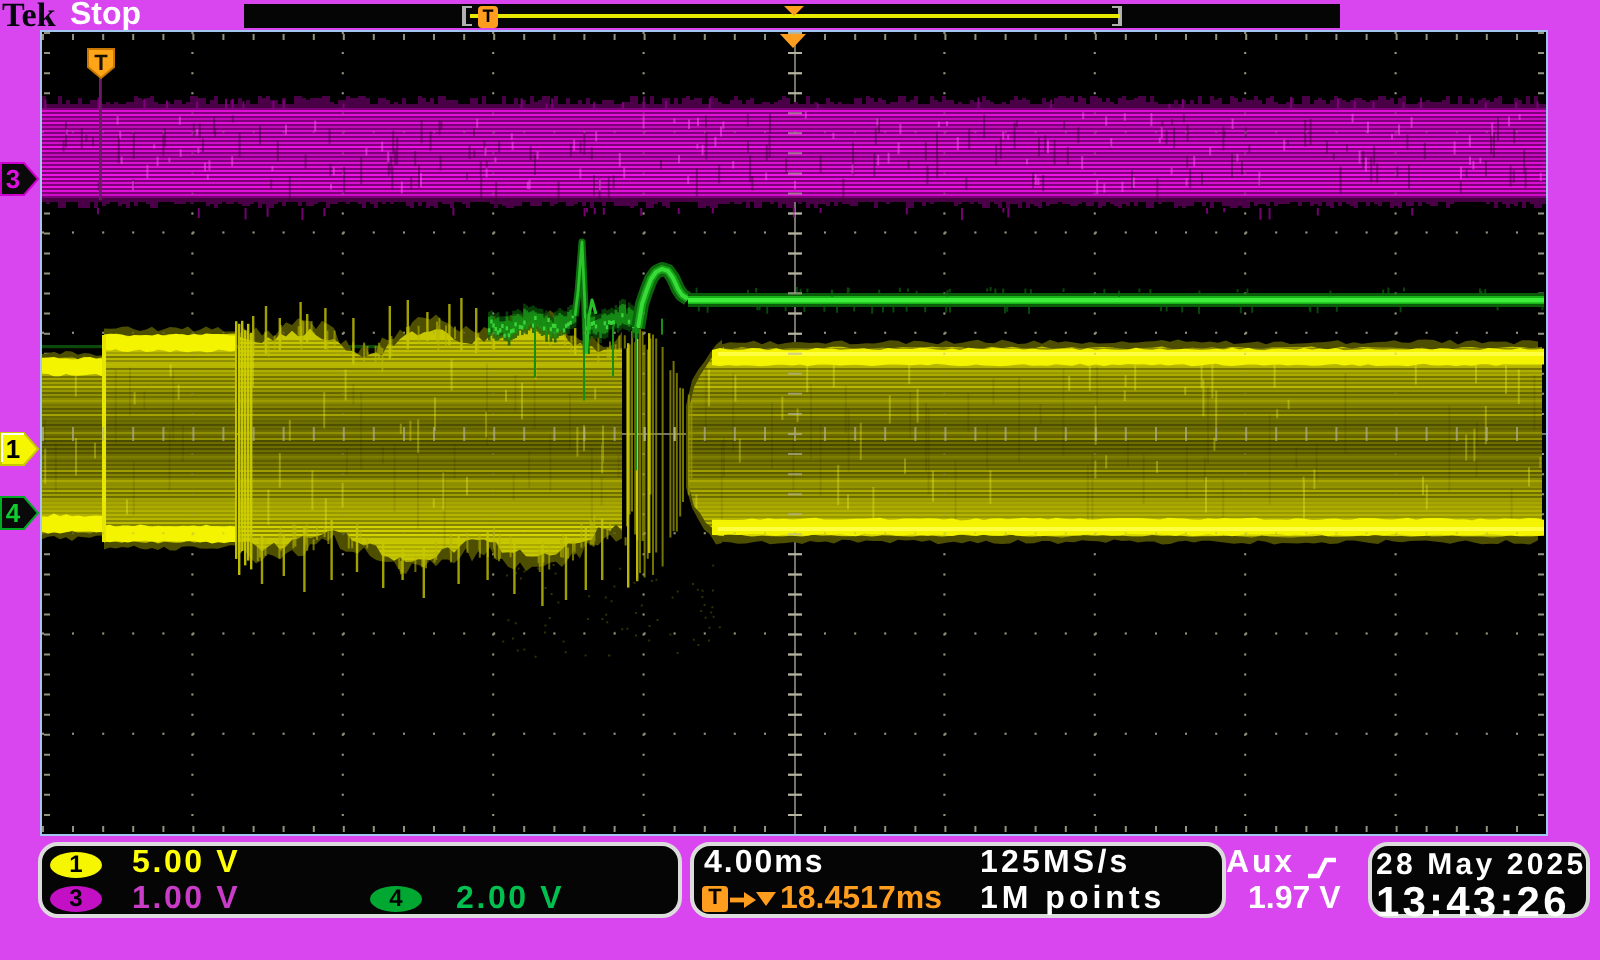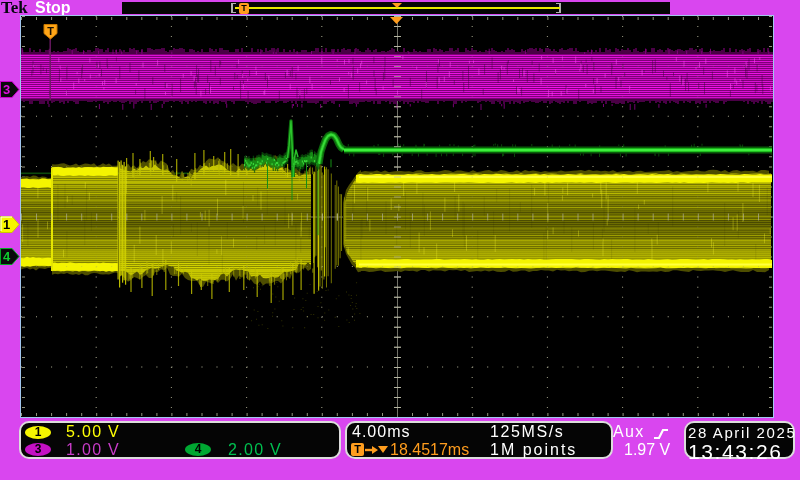--- a/index.html
+++ b/index.html
@@ -1,20 +1,20 @@
 <!DOCTYPE html>
 <html><head><meta charset="utf-8"><style>
 *{margin:0;padding:0;box-sizing:border-box}
 body{width:800px;height:480px;overflow:hidden;background:#3e4b9d;font-family:"Liberation Sans",sans-serif}
 #page{position:relative;width:800px;height:480px;background:#d946ef}
 .abs{position:absolute}
 .bold{font-weight:bold}
 #grat{position:absolute;left:20px;top:15px;width:754px;height:403px;background:#000;border:1px solid #a2c6ee}
 .box{position:absolute;top:421px;height:38px;background:#050505;border:2px solid #dcdcdc;border-radius:10px}
-.t{position:absolute;font-weight:normal;font-size:16px;letter-spacing:1.3px;white-space:pre}
+.t{position:absolute;font-weight:bold;font-size:16px;letter-spacing:1.3px;white-space:pre}
 .ell{position:absolute;width:26px;height:13px;border-radius:50%;color:#000;font-weight:bold;font-size:12px;text-align:center;line-height:13px}
 .mk{position:absolute;left:0;width:20px;height:17px}
 </style></head><body>
 <div id="page">
     <div class="abs bold" style="left:1px;top:-2px;font-family:'Liberation Serif',serif;font-size:17px;color:#06060f">Tek</div>
     <div class="abs bold" style="left:35px;top:-1px;font-size:16px;color:#fff">Stop</div>
     <div class="abs" style="left:122px;top:2px;width:548px;height:12px;background:#050505">
       <div class="abs" style="left:109px;top:1px;width:5px;height:10px;border-left:2px solid #b0b0b0;border-top:1px solid #b0b0b0;border-bottom:1px solid #b0b0b0"></div>
       <div class="abs" style="left:434px;top:1px;width:5px;height:10px;border-right:2px solid #b0b0b0;border-top:1px solid #b0b0b0;border-bottom:1px solid #b0b0b0"></div>
       <div class="abs" style="left:113px;top:5px;width:325px;height:1.5px;background:#e8e800"></div>
@@ -251,15 +251,15 @@
       <svg class="abs" style="left:18px;top:22px" width="14" height="10">
         <path d="M0,5 H7" stroke="#ff9d1e" stroke-width="2.4"></path>
         <polygon points="7,1 7,9 13,5" fill="#ff9d1e"></polygon>
       </svg>
       <div class="abs" style="left:31px;top:23px;width:0;height:0;border-left:5px solid transparent;border-right:5px solid transparent;border-top:7px solid #ff9d1e"></div>
       <div class="t" style="left:43px;top:18px;color:#ff9d1e;letter-spacing:0">18.4517ms</div>
       <div class="t" style="left:143px;top:18px;color:#fff;letter-spacing:2px">1M points</div>
       <div class="t" style="left:277px;top:18px;color:#fff;letter-spacing:0">1.97 V</div>
     </div>
     <div class="box" style="left:684px;width:111px">
-      <div class="t" style="left:2px;top:1px;color:#fff;font-size:15px;letter-spacing:1.6px">28 April 2025</div>
+      <div class="t" style="left:2px;top:1px;color:#fff;font-size:15px;letter-spacing:1.6px">28 May 2025</div>
       <div class="t" style="left:2px;top:17px;color:#fff;font-size:21px;letter-spacing:1.6px">13:43:26</div>
     </div>
   </div>
 </body></html>

